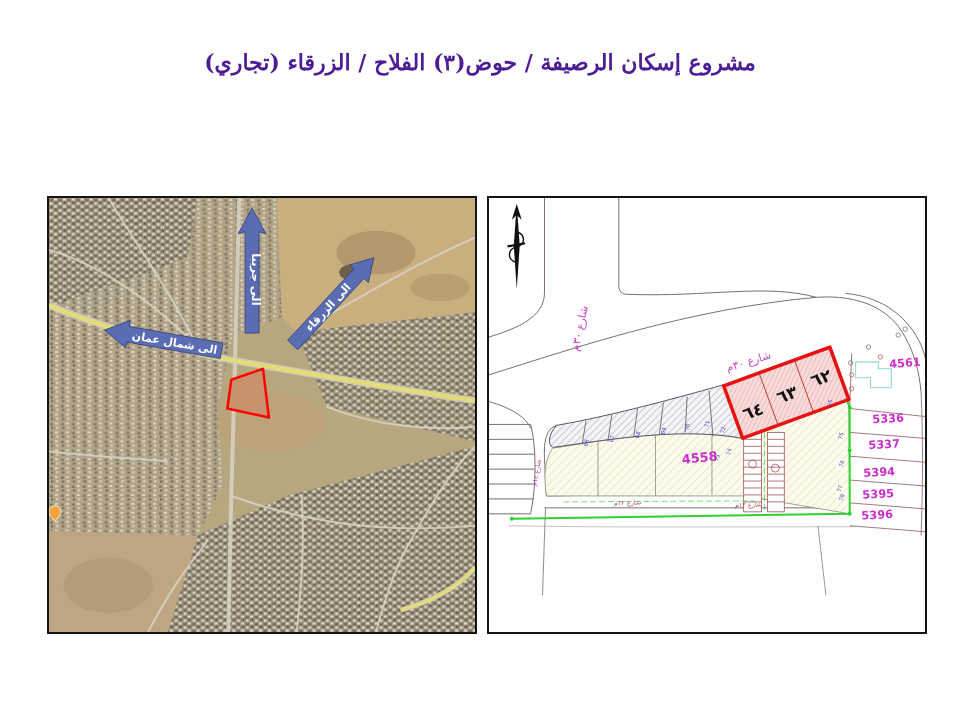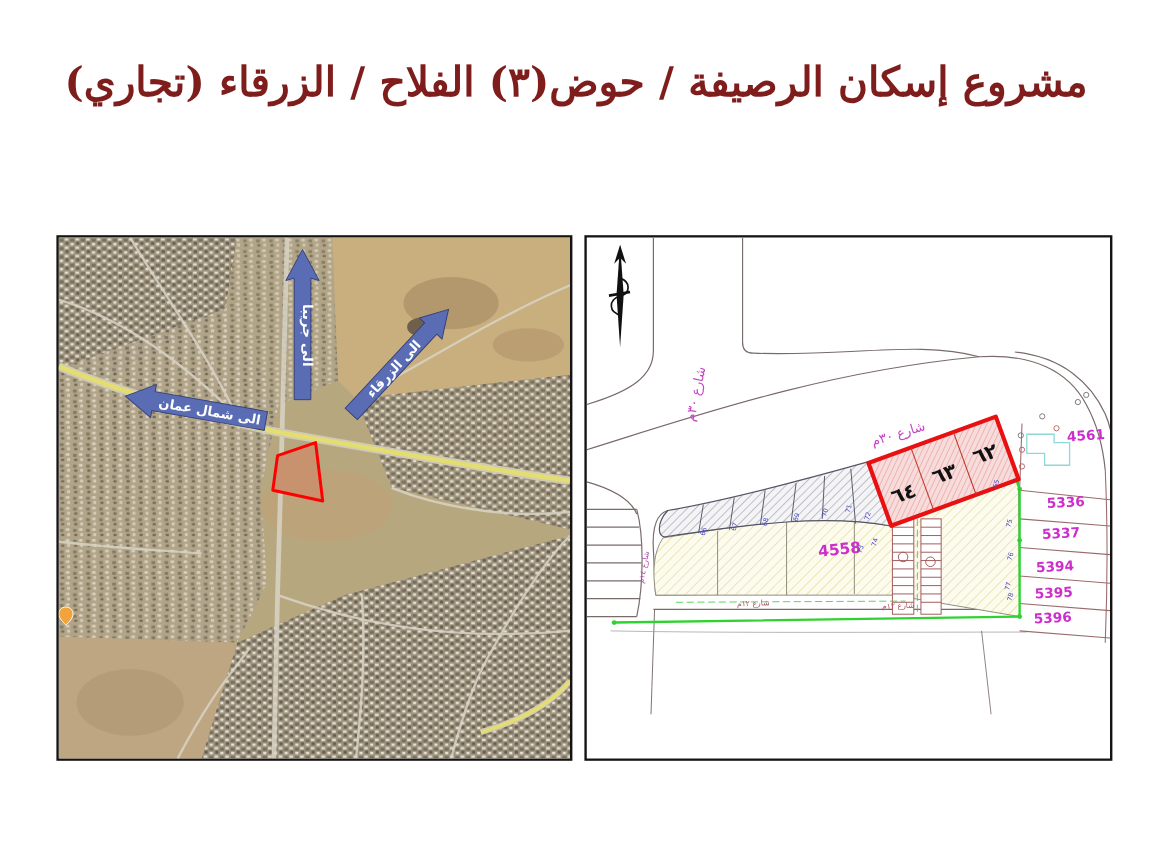--- a/index.html
+++ b/index.html
@@ -3,21 +3,21 @@
 <meta charset="utf-8">
 <style>
   html,body{margin:0;padding:0;}
   body{
     width:960px;height:720px;background:#ffffff;overflow:hidden;position:relative;
     font-family:"DejaVu Sans", sans-serif;
   }
   .slide-title{
     position:absolute;top:50px;left:40px;width:880px;text-align:center;
     direction:rtl;font-family:"DejaVu Serif", serif;font-weight:700;
-    font-size:34px;color:#7f1d1d;line-height:1.15;
+    font-size:22px;color:#4c1d95;line-height:1.15;
   }
   .panel{
     position:absolute;top:196px;height:438px;border:2px solid #141414;
     box-sizing:border-box;background:#fff;
   }
   .panel-left{left:47px;width:430px;}
   .panel-right{left:487px;width:440px;}
   .panel svg{display:block;width:100%;height:100%;}
   text{user-select:none;}
 </style>

